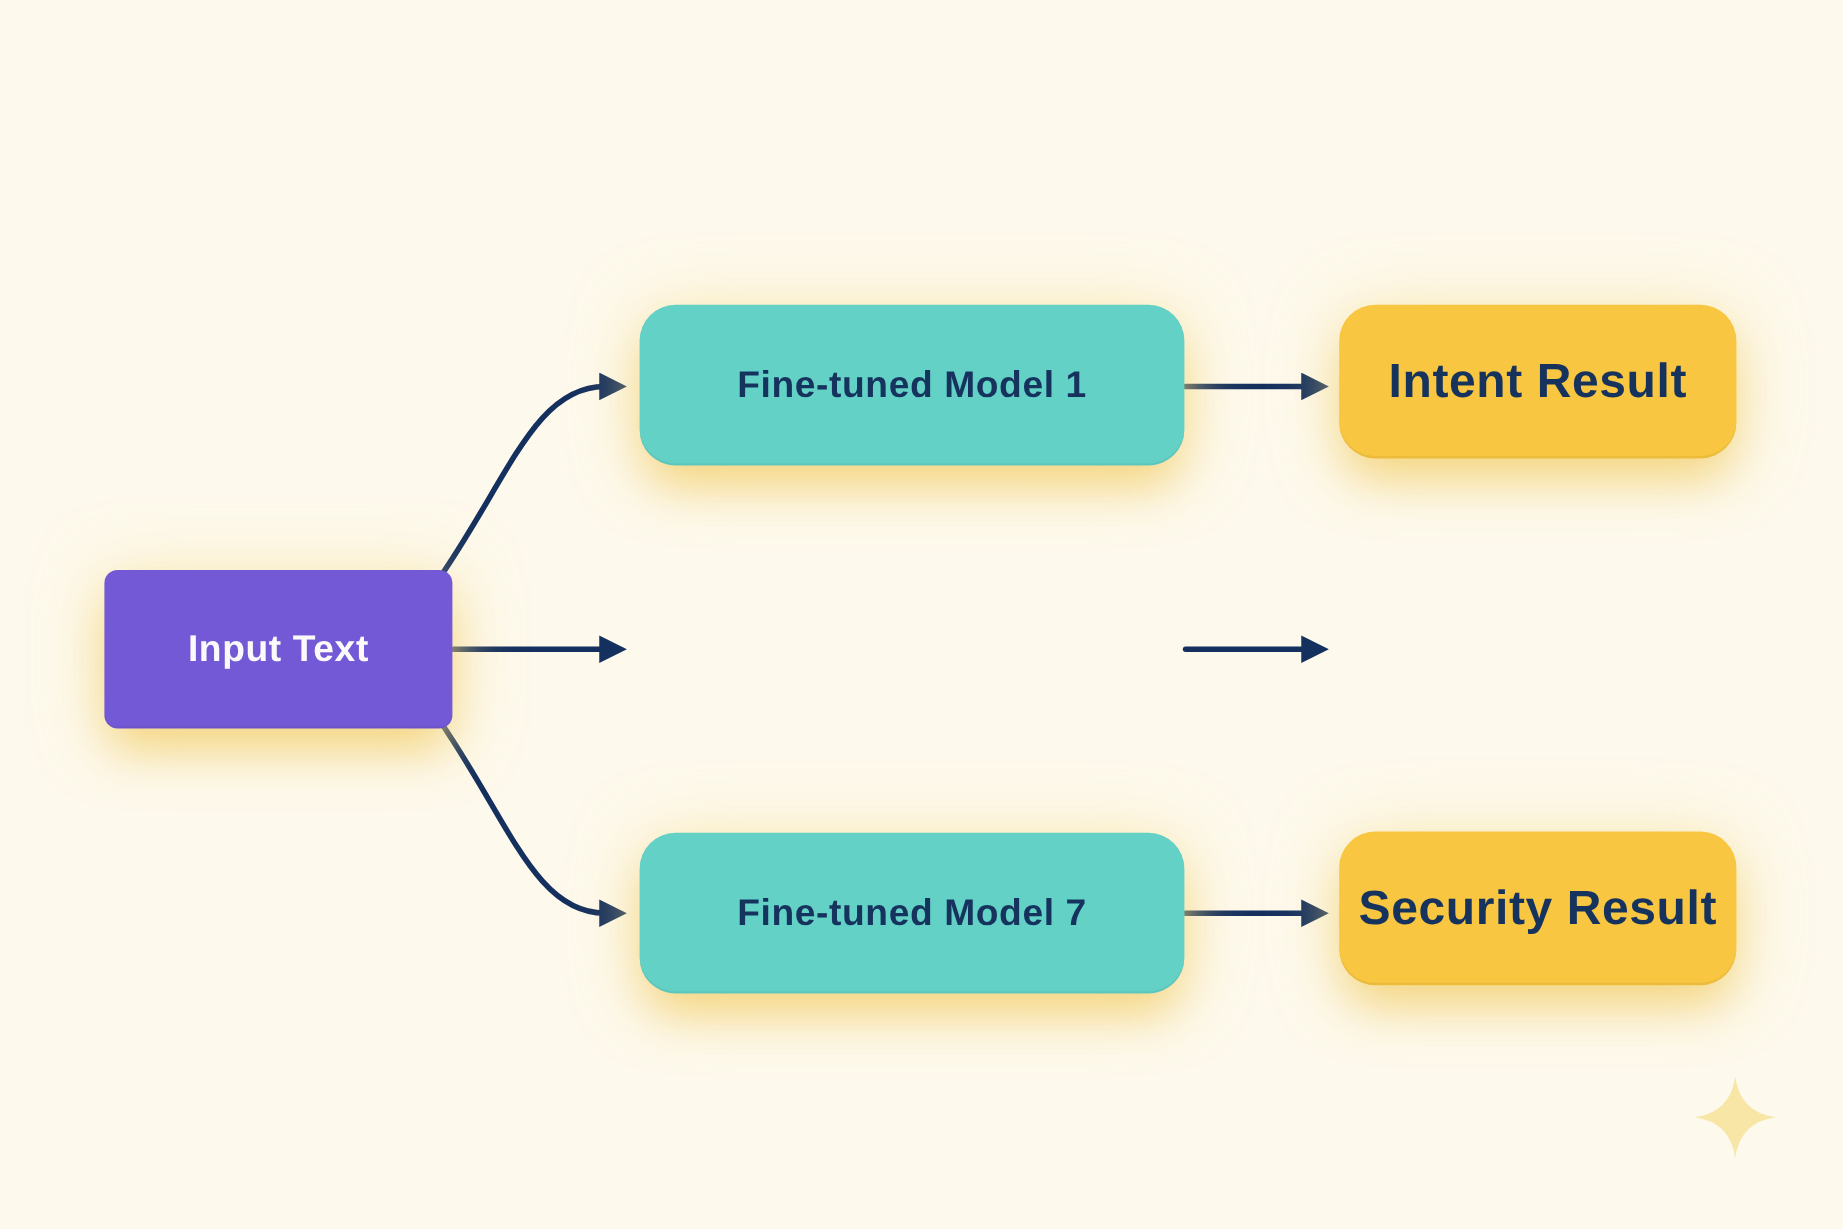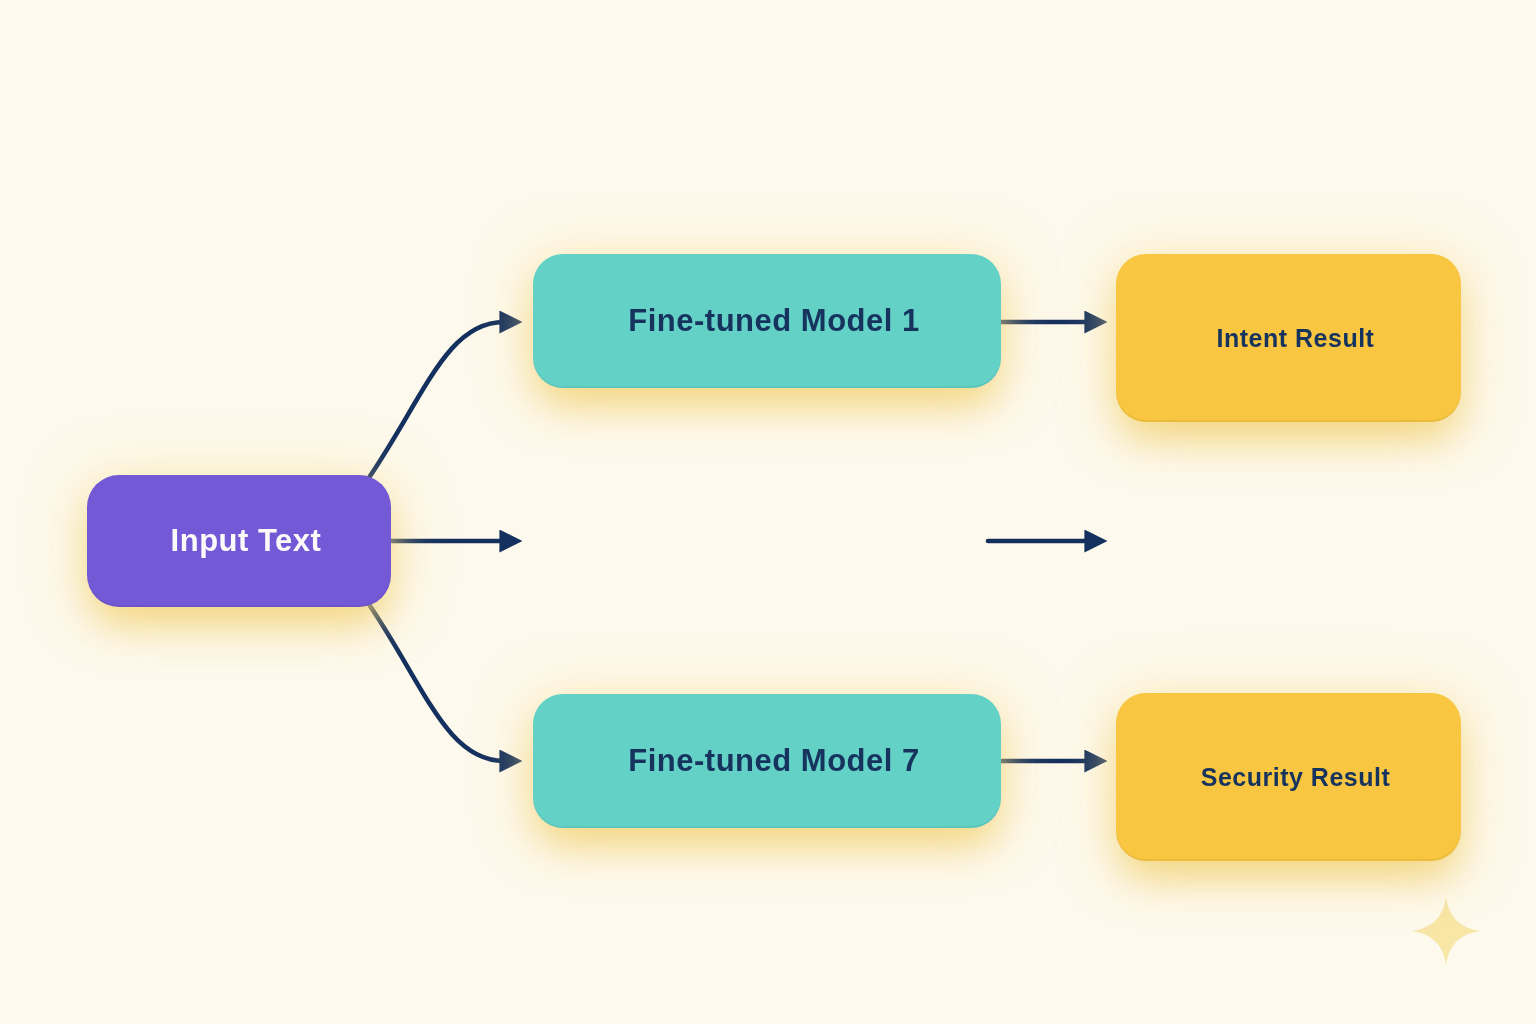--- a/index.html
+++ b/index.html
@@ -43,52 +43,51 @@
     position: absolute;
     display: flex;
     align-items: center;
     justify-content: center;
     text-align: center;
     font-weight: bold;
     letter-spacing: 0.5px;
     box-shadow: 0 22px 38px -6px rgba(243, 208, 112, 0.80),
                 0 4px 55px rgba(247, 222, 142, 0.55),
                 inset 0 -2px 0 rgba(0, 0, 0, 0.05);
-    padding-left: 14px;
   }
   .node-input {
     left: 87px;
     top: 475px;
     width: 290px;
     height: 132px;
-    border-radius: 32px;
+    border-radius: 11px;
     background: var(--input-node, #7459D6);
     color: var(--input-text, #FAFAFA);
     font-size: 31px;
   }
   .node-model {
     left: 533px;
     width: 454px;
     height: 134px;
     border-radius: 30px;
     background: var(--model-node, #63D1C6);
     color: var(--node-text, #16335E);
     font-size: 31px;
   }
   .node-model.row-1 { top: 254px; }
   .node-model.row-2 { top: 474px; }
   .node-model.row-3 { top: 694px; }
   .node-result {
     left: 1116px;
     width: 331px;
-    height: 168px;
+    height: 128px;
     border-radius: 30px;
     background: var(--result-node, #F8C640);
     color: var(--node-text, #16335E);
-    font-size: 25px;
+    font-size: 40px;
   }
   .node-result.row-1 { top: 254px; }
   .node-result.row-2 { top: 474px; }
   .node-result.row-3 { top: 693px; }
 </style>
 </head>
 <body>
 
 <div class="canvas">
 

